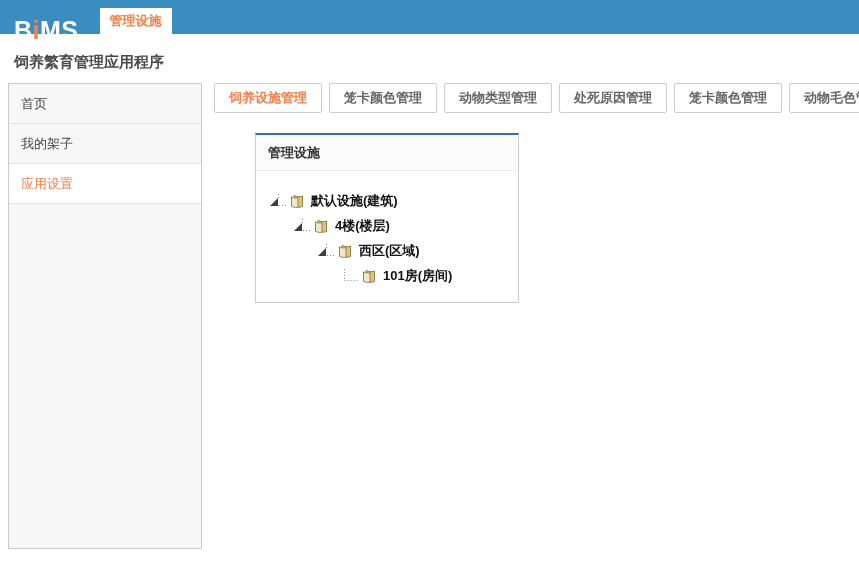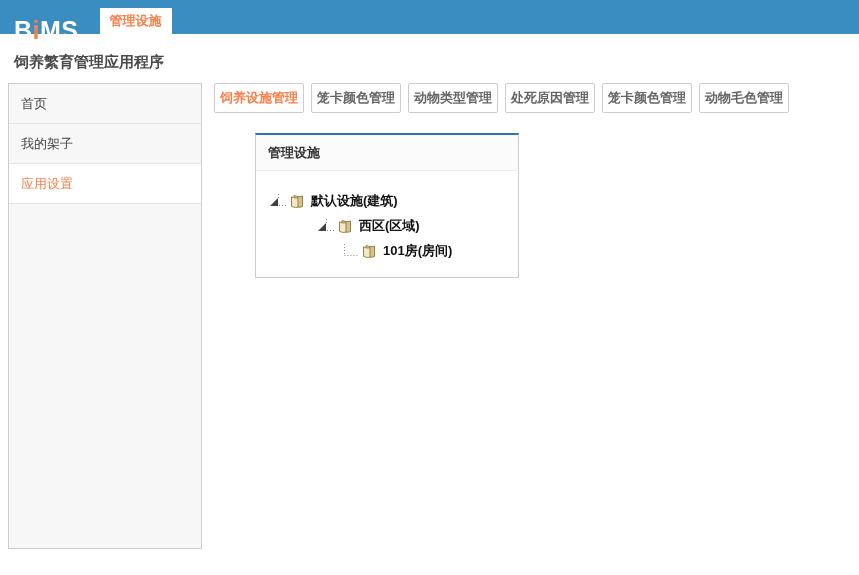--- a/index.html
+++ b/index.html
@@ -72,21 +72,21 @@
   .side-item.active {
     background: #ffffff;
     color: var(--accent-orange, #f5814c);
   }
 
   
   .main { margin-left: 12px; flex: 1; }
   .toolbar { display: flex; }
   .tb-btn {
     height: 30px;
-    padding: 0 5px;
+    padding: 0 14px;
     margin-right: 7px;
     background: #ffffff;
     border: 1px solid #cccccc;
     border-radius: 2px;
     font-family: inherit;
     font-size: 13px;
     font-weight: bold;
     color: #666666;
     cursor: pointer;
     white-space: nowrap;
@@ -163,20 +163,36 @@
               </svg>
             </span>
             <span class="tree-folder">
               <svg width="16" height="17" viewBox="0 0 16 17">
                 <path d="M5 2.5 C9 4 11.5 4 13.5 3 L13.5 13.5 C11.5 14.5 9 14.5 5 13 Z" fill="#d9c386" stroke="#93804a" stroke-width="1"></path>
                 <path d="M2.5 3.8 C5.5 5.2 7.5 5.2 9 4.5 L9 14 C7.5 14.7 5.5 14.7 2.5 13.3 Z" fill="#f1e7ca" stroke="#93804a" stroke-width="1"></path>
               </svg>
             </span>
             <span class="tree-label">默认设施(建筑)</span>
           </div>
+          <div class="tree-node" style="margin-left: 24px;">
+            <span class="tree-expander">
+              <svg width="18" height="16" viewBox="0 0 18 16">
+                <line x1="10.5" y1="0" x2="10.5" y2="4" stroke="#8a8a8a" stroke-width="1" stroke-dasharray="1,2"></line>
+                <polygon points="2,12 10,4 10,12" fill="#3f3f3f"></polygon>
+                <line x1="11" y1="11.5" x2="18" y2="11.5" stroke="#8a8a8a" stroke-width="1" stroke-dasharray="1,2"></line>
+              </svg>
+            </span>
+            <span class="tree-folder">
+              <svg width="16" height="17" viewBox="0 0 16 17">
+                <path d="M5 2.5 C9 4 11.5 4 13.5 3 L13.5 13.5 C11.5 14.5 9 14.5 5 13 Z" fill="#d9c386" stroke="#93804a" stroke-width="1"></path>
+                <path d="M2.5 3.8 C5.5 5.2 7.5 5.2 9 4.5 L9 14 C7.5 14.7 5.5 14.7 2.5 13.3 Z" fill="#f1e7ca" stroke="#93804a" stroke-width="1"></path>
+              </svg>
+            </span>
+            <span class="tree-label">4楼(楼层)</span>
+          </div>
           <div class="tree-node" style="margin-left: 48px;">
             <span class="tree-expander">
               <svg width="18" height="16" viewBox="0 0 18 16">
                 <line x1="10.5" y1="0" x2="10.5" y2="4" stroke="#8a8a8a" stroke-width="1" stroke-dasharray="1,2"></line>
                 <polygon points="2,12 10,4 10,12" fill="#3f3f3f"></polygon>
                 <line x1="11" y1="11.5" x2="18" y2="11.5" stroke="#8a8a8a" stroke-width="1" stroke-dasharray="1,2"></line>
               </svg>
             </span>
             <span class="tree-folder">
               <svg width="16" height="17" viewBox="0 0 16 17">

